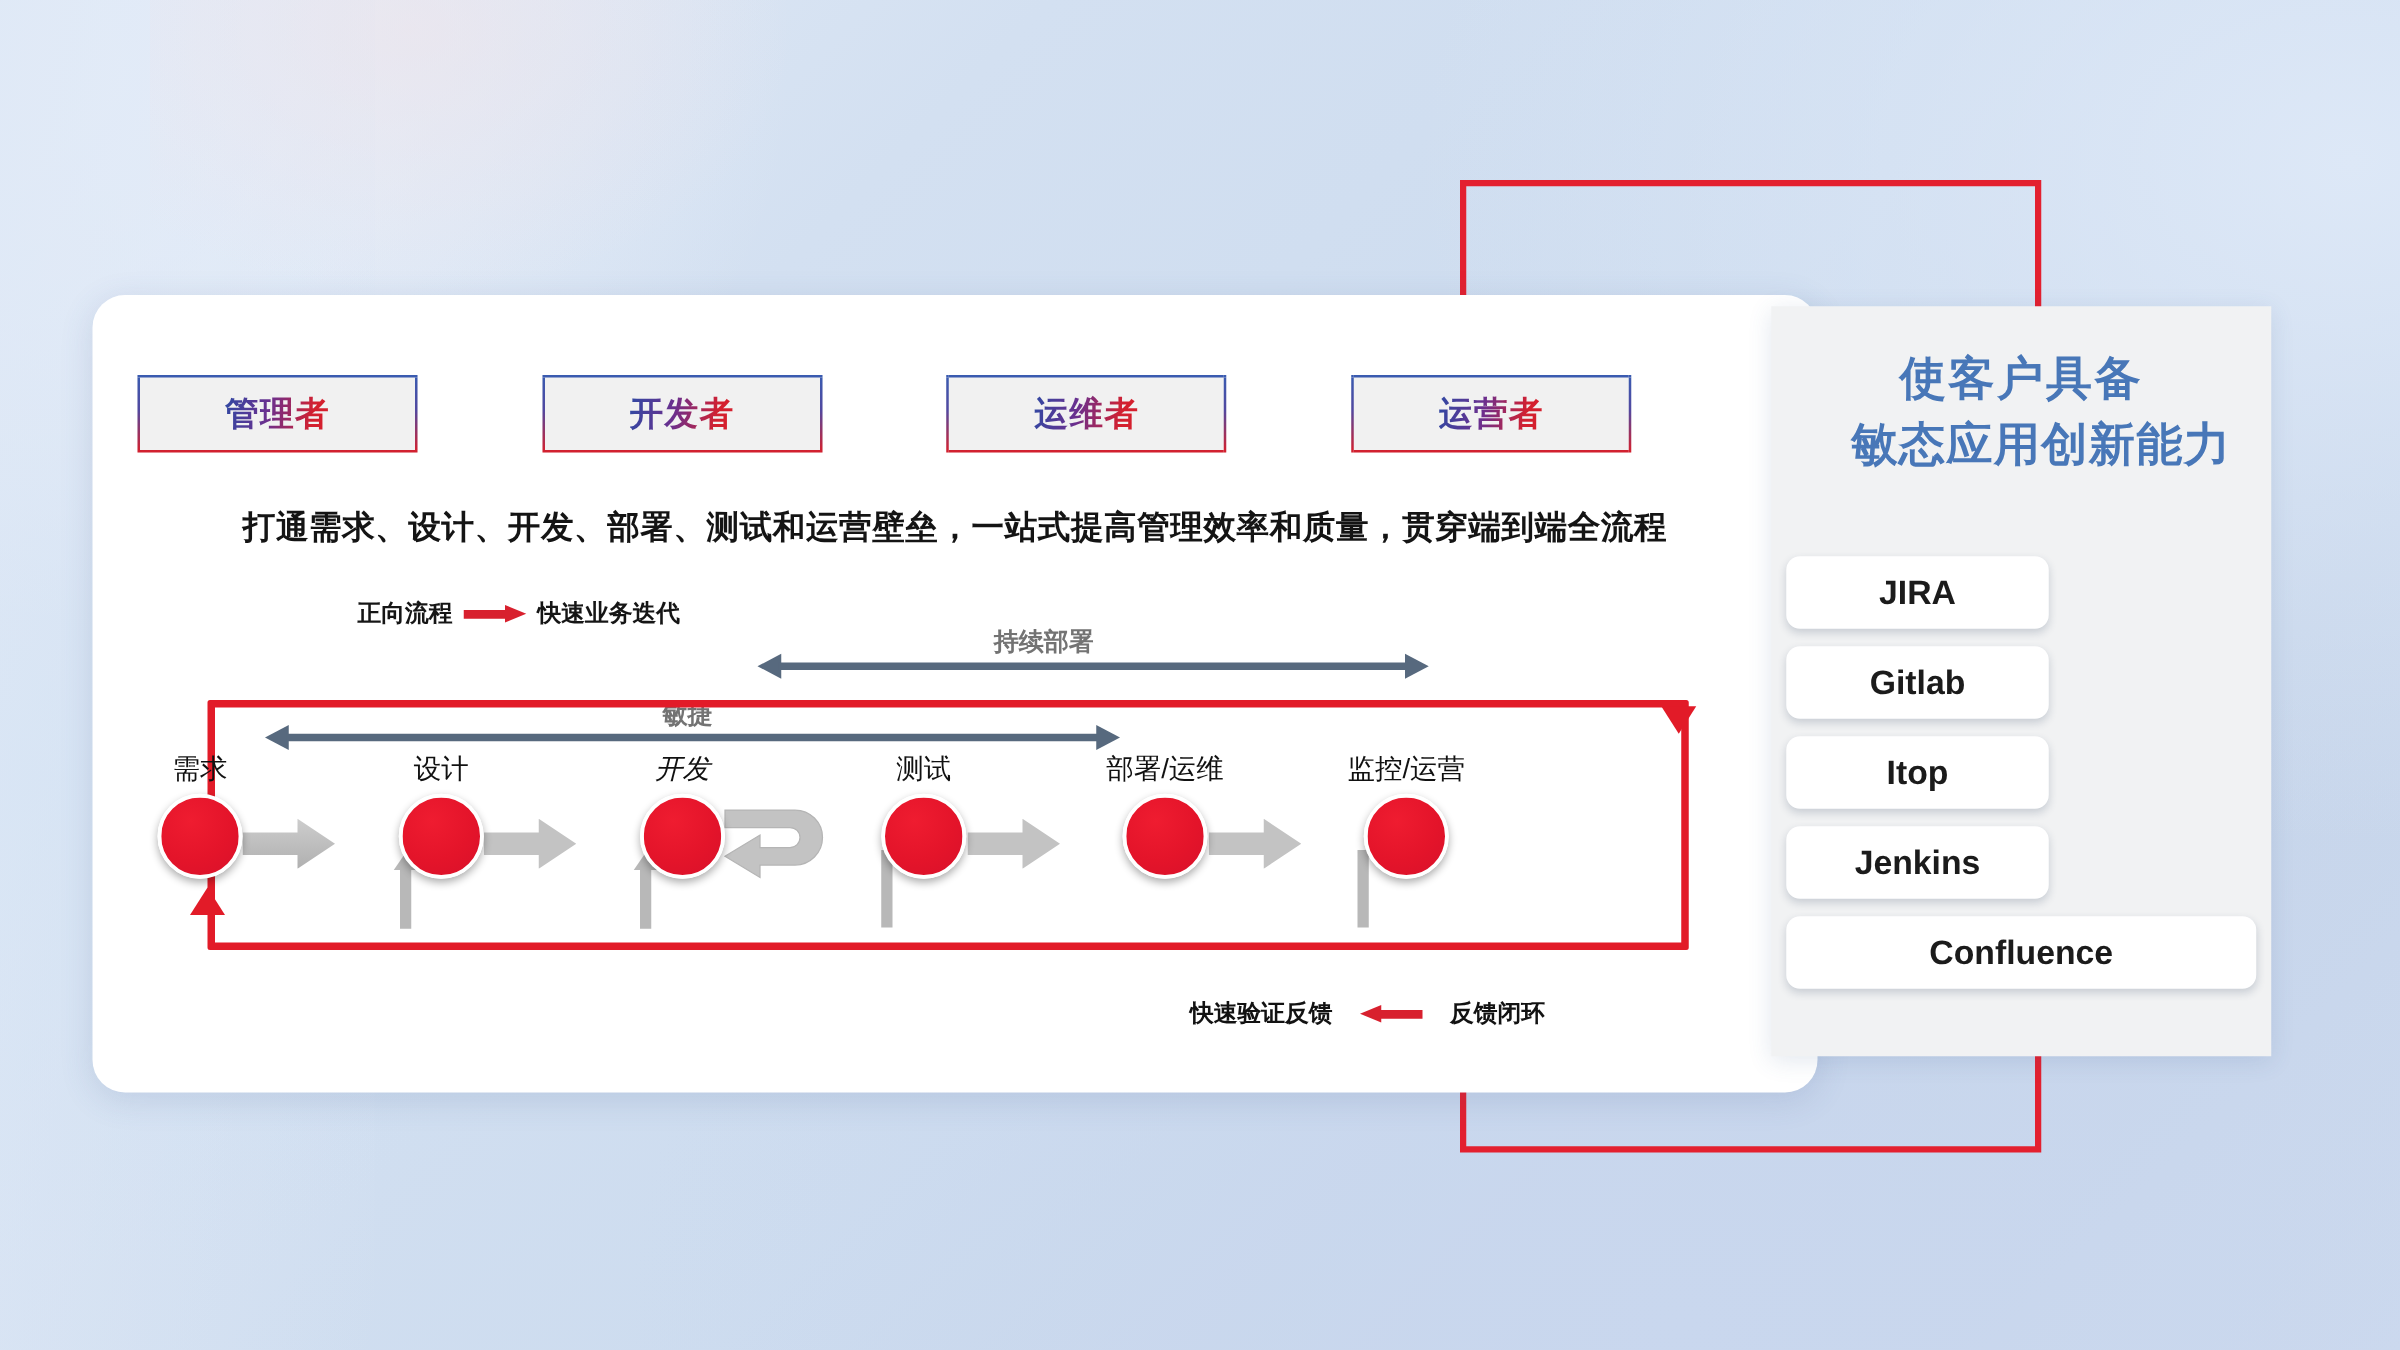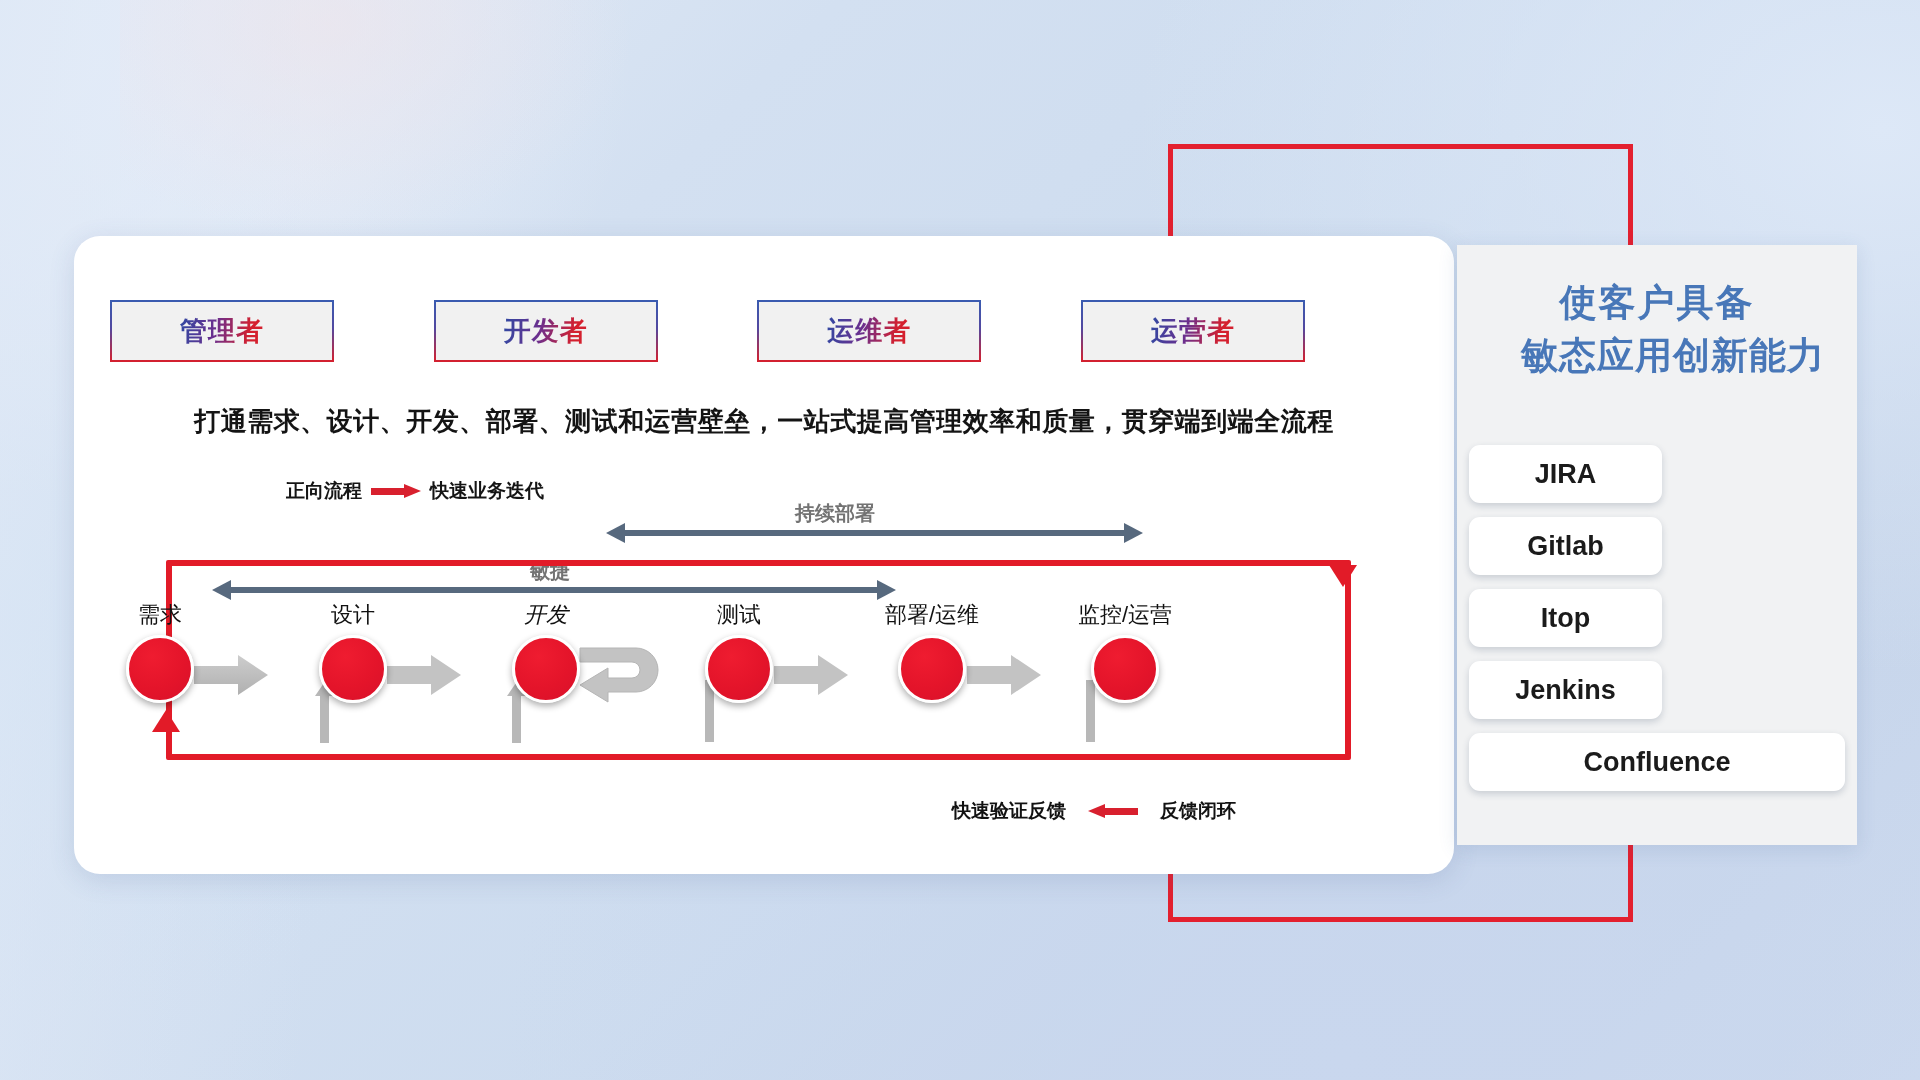--- a/index.html
+++ b/index.html
@@ -298,21 +298,21 @@
     align-items: center;
     gap: 22px;
     font-size: 19px;
     font-weight: 700;
     color: #121212;
   }
 
   
   #right-panel {
     position: absolute;
-    left: 1457px;
+    left: 1417px;
     top: 245px;
     width: 400px;
     height: 600px;
     background: #f1f2f3;
     box-shadow: 0 4px 18px rgba(60,90,140,0.14);
   }
   #panel-title {
     position: absolute;
     left: 0;
     top: 32px;
@@ -340,21 +340,21 @@
     border-radius: 11px;
     box-shadow: 0 3px 7px rgba(40,60,90,0.20);
     display: flex;
     align-items: center;
     justify-content: center;
     font-size: 27px;
     font-weight: 700;
     color: #1b1b1b;
     box-sizing: border-box;
   }
-  .tool-chip.half { width: 193px; }
+  .tool-chip.half { width: 210px; }
   .tool-chip.full { width: 376px; }
 </style>
 </head>
 <body>
 
 <div id="bg">
   <div id="bg-tint-left"></div>
   <div id="bg-tint-pink"></div>
 </div>
 

